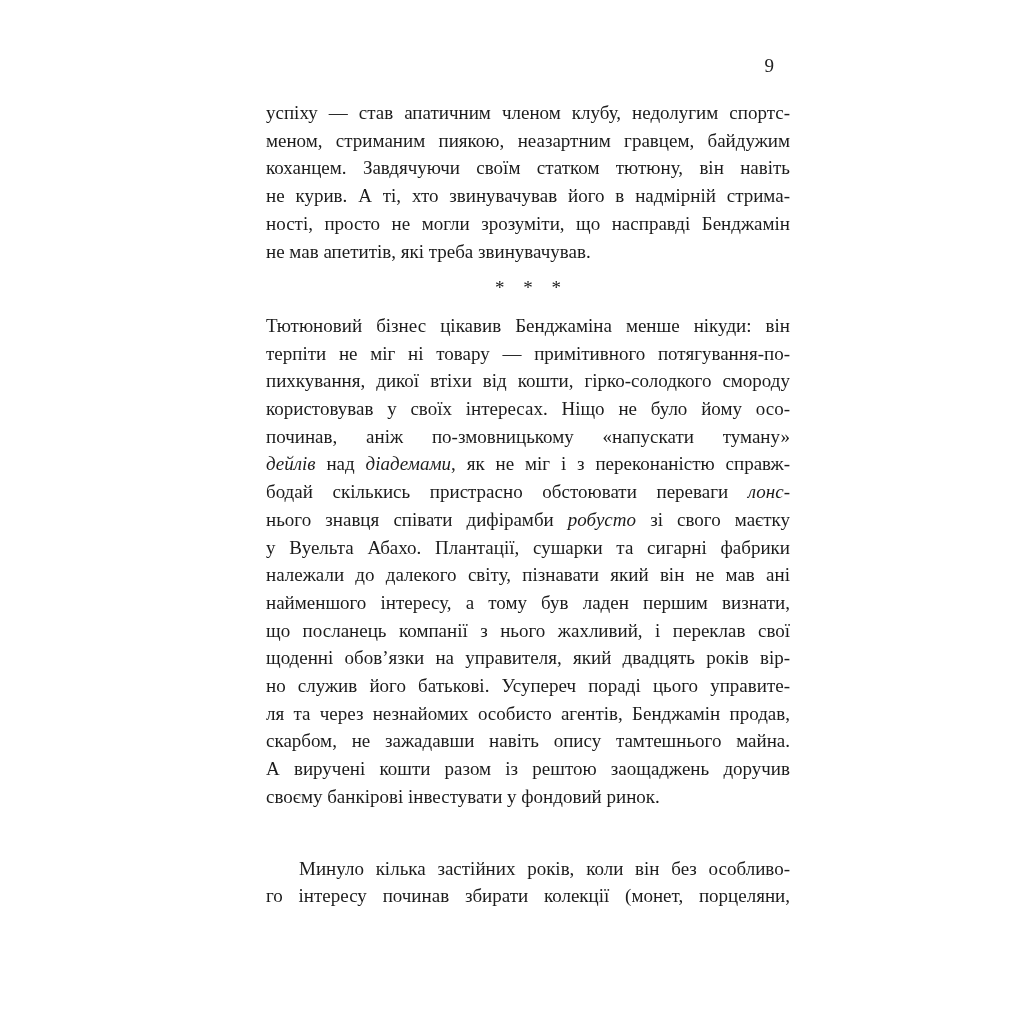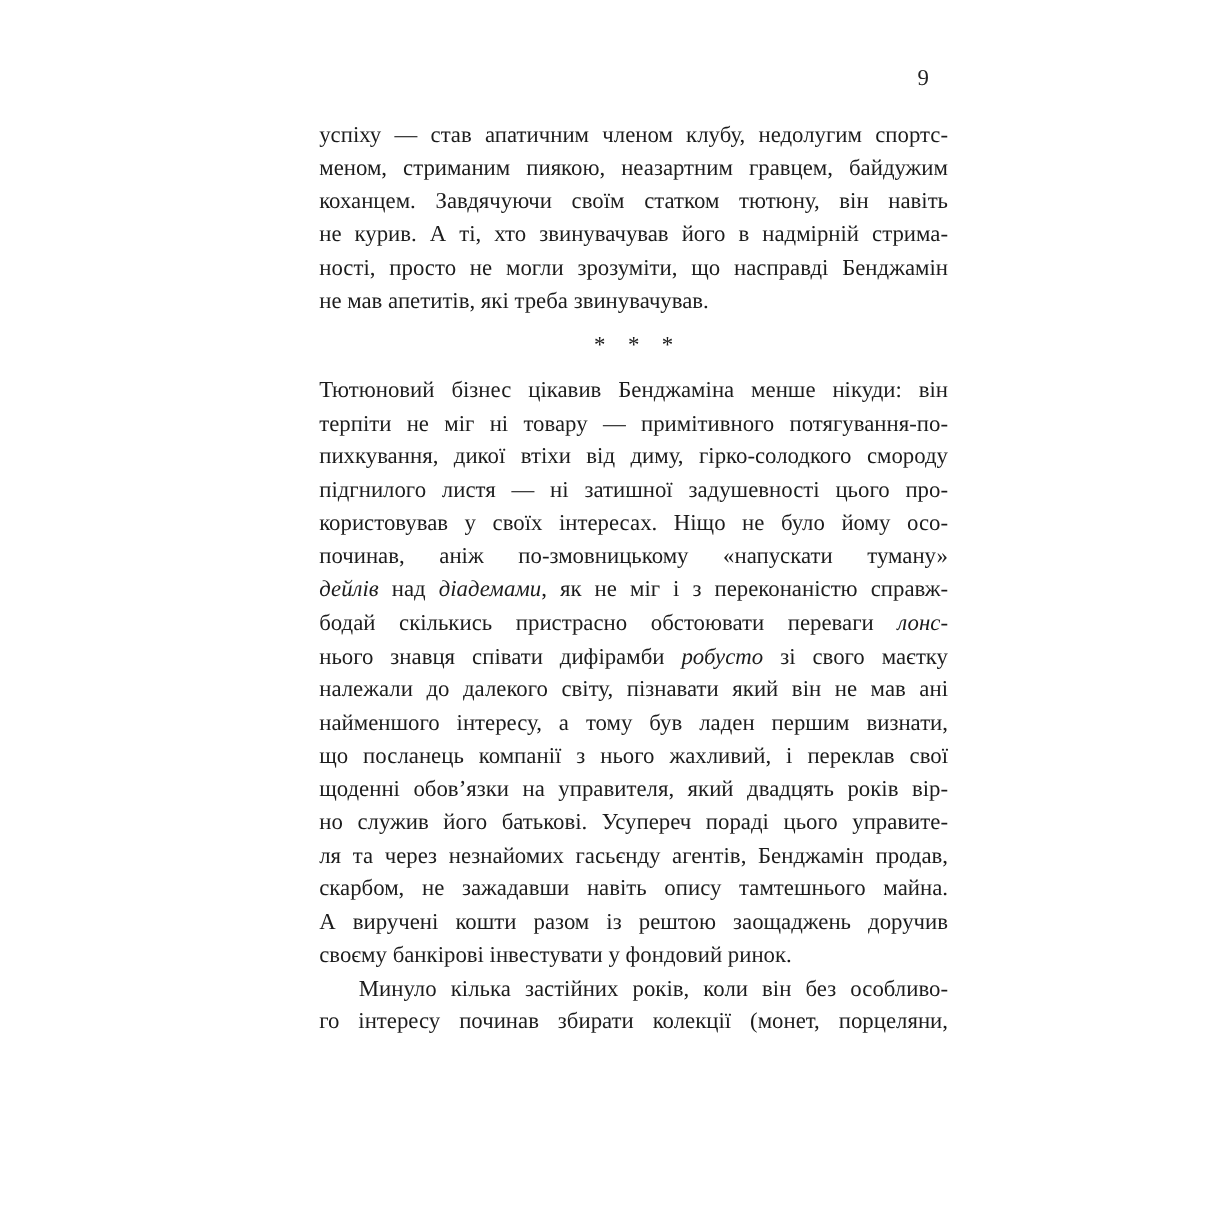--- a/index.html
+++ b/index.html
@@ -39,20 +39,21 @@
   .line {
     text-align: justify;
     text-align-last: justify;
     white-space: normal;
   }
   .line.last {
     text-align-last: left;
   }
   .line.indent {
     text-indent: 33px;
+    margin-top: 44px;
   }
   .separator {
     text-align: center;
     letter-spacing: 7px;
     font-size: 19px;
     padding-left: 7px; 
     margin: 9px 0 10px 0;
   }
   .italic {
     font-style: italic;
@@ -69,33 +70,33 @@
         <div class="line"><span>меном, стриманим пиякою, неазартним гравцем, байдужим</span></div>
         <div class="line"><span>коханцем. Завдячуючи своїм статком тютюну, він навіть</span></div>
         <div class="line"><span>не курив. А ті, хто звинувачував його в надмірній стрима-</span></div>
         <div class="line"><span>ності, просто не могли зрозуміти, що насправді Бенджамін</span></div>
         <div class="line last"><span>не мав апетитів, які треба звинувачував.</span></div>
       </div>
       <div class="separator">* * *</div>
       <div class="paragraph">
         <div class="line"><span>Тютюновий бізнес цікавив Бенджаміна менше нікуди: він</span></div>
         <div class="line"><span>терпіти не міг ні товару — примітивного потягування-по-</span></div>
-        <div class="line"><span>пихкування, дикої втіхи від диму, гірко-солодкого смороду</span></div>
-        <div class="line"><span>підгнилого листя — ні затишної задушевності цього про-</span></div>
+        <div class="line"><span>пихкування, дикої втіхи від кошти, гірко-солодкого смороду</span></div>
         <div class="line"><span>користовував у своїх інтересах. Ніщо не було йому осо-</span></div>
         <div class="line"><span>починав, аніж по-змовницькому «напускати туману»</span></div>
         <div class="line"><span class="italic">дейлів</span><span> над </span><span class="italic">діадемами</span><span>, як не міг і з переконаністю справж-</span></div>
         <div class="line"><span>бодай скількись пристрасно обстоювати переваги </span><span class="italic">лонс-</span></div>
         <div class="line"><span>нього знавця співати дифірамби </span><span class="italic">робусто</span><span> зі свого маєтку</span></div>
+        <div class="line"><span>у Вуельта Абахо. Плантації, сушарки та сигарні фабрики</span></div>
         <div class="line"><span>належали до далекого світу, пізнавати який він не мав ані</span></div>
         <div class="line"><span>найменшого інтересу, а тому був ладен першим визнати,</span></div>
         <div class="line"><span>що посланець компанії з нього жахливий, і переклав свої</span></div>
         <div class="line"><span>щоденні обов’язки на управителя, який двадцять років вір-</span></div>
         <div class="line"><span>но служив його батькові. Усупереч пораді цього управите-</span></div>
-        <div class="line"><span>ля та через незнайомих гасьєнду агентів, Бенджамін продав,</span></div>
+        <div class="line"><span>ля та через незнайомих особисто агентів, Бенджамін продав,</span></div>
         <div class="line"><span>скарбом, не зажадавши навіть опису тамтешнього майна.</span></div>
         <div class="line"><span>А виручені кошти разом із рештою заощаджень доручив</span></div>
         <div class="line last"><span>своєму банкірові інвестувати у фондовий ринок.</span></div>
       </div>
       <div class="paragraph">
         <div class="line indent"><span>Минуло кілька застійних років, коли він без особливо-</span></div>
         <div class="line"><span>го інтересу починав збирати колекції (монет, порцеляни,</span></div>
       </div>
     </div>
 </div>

